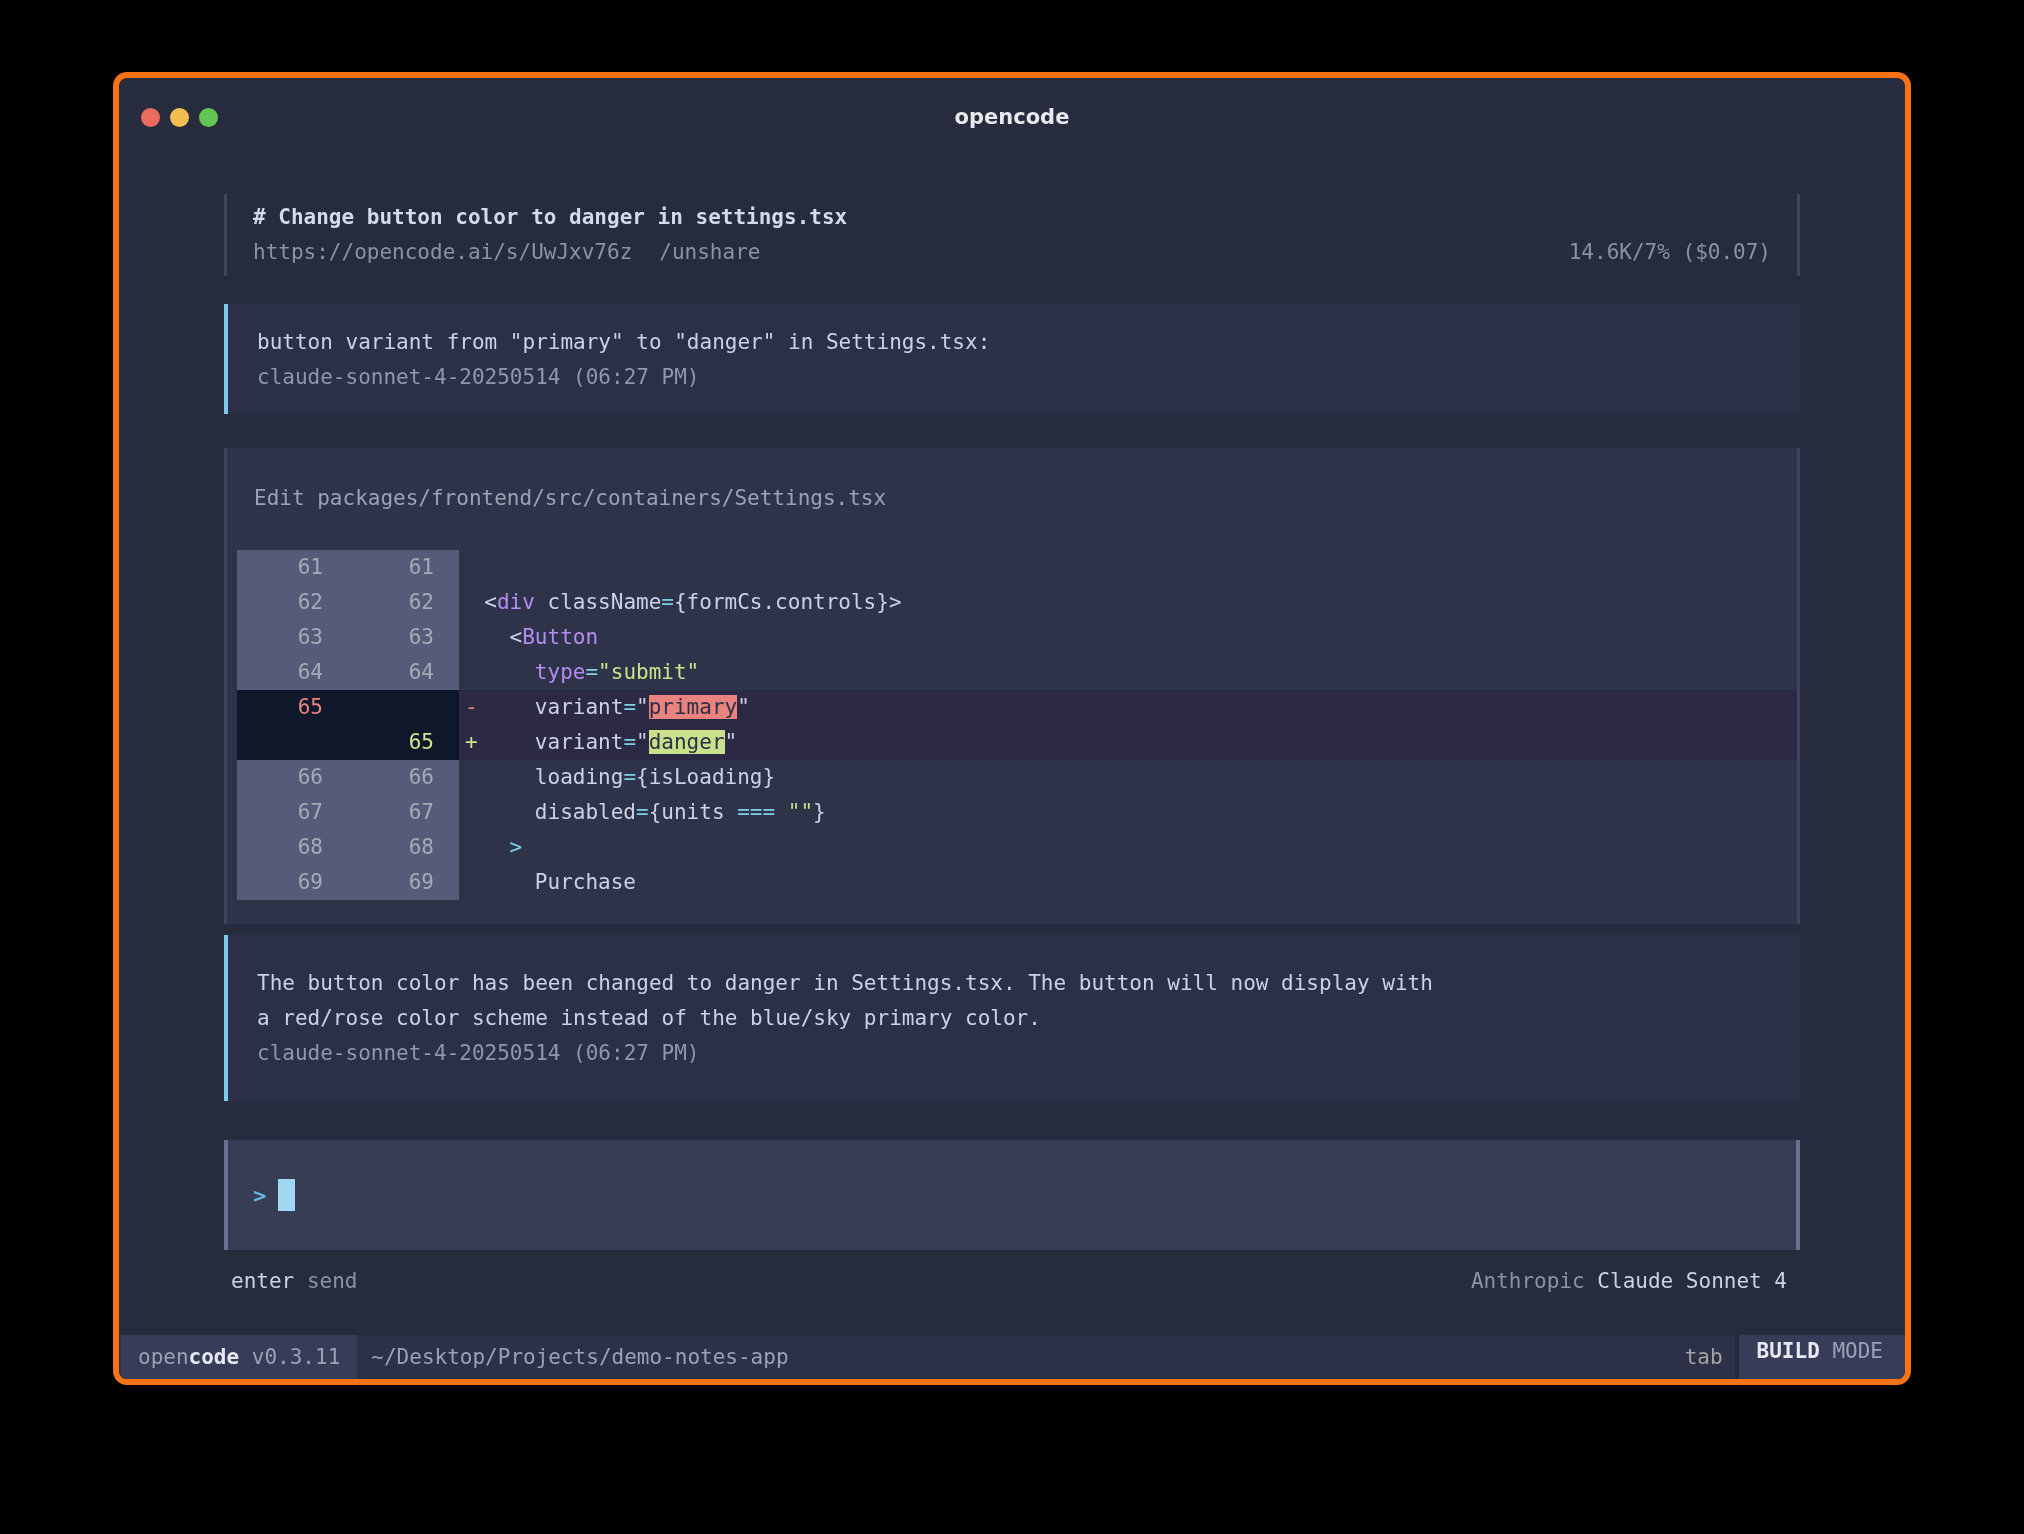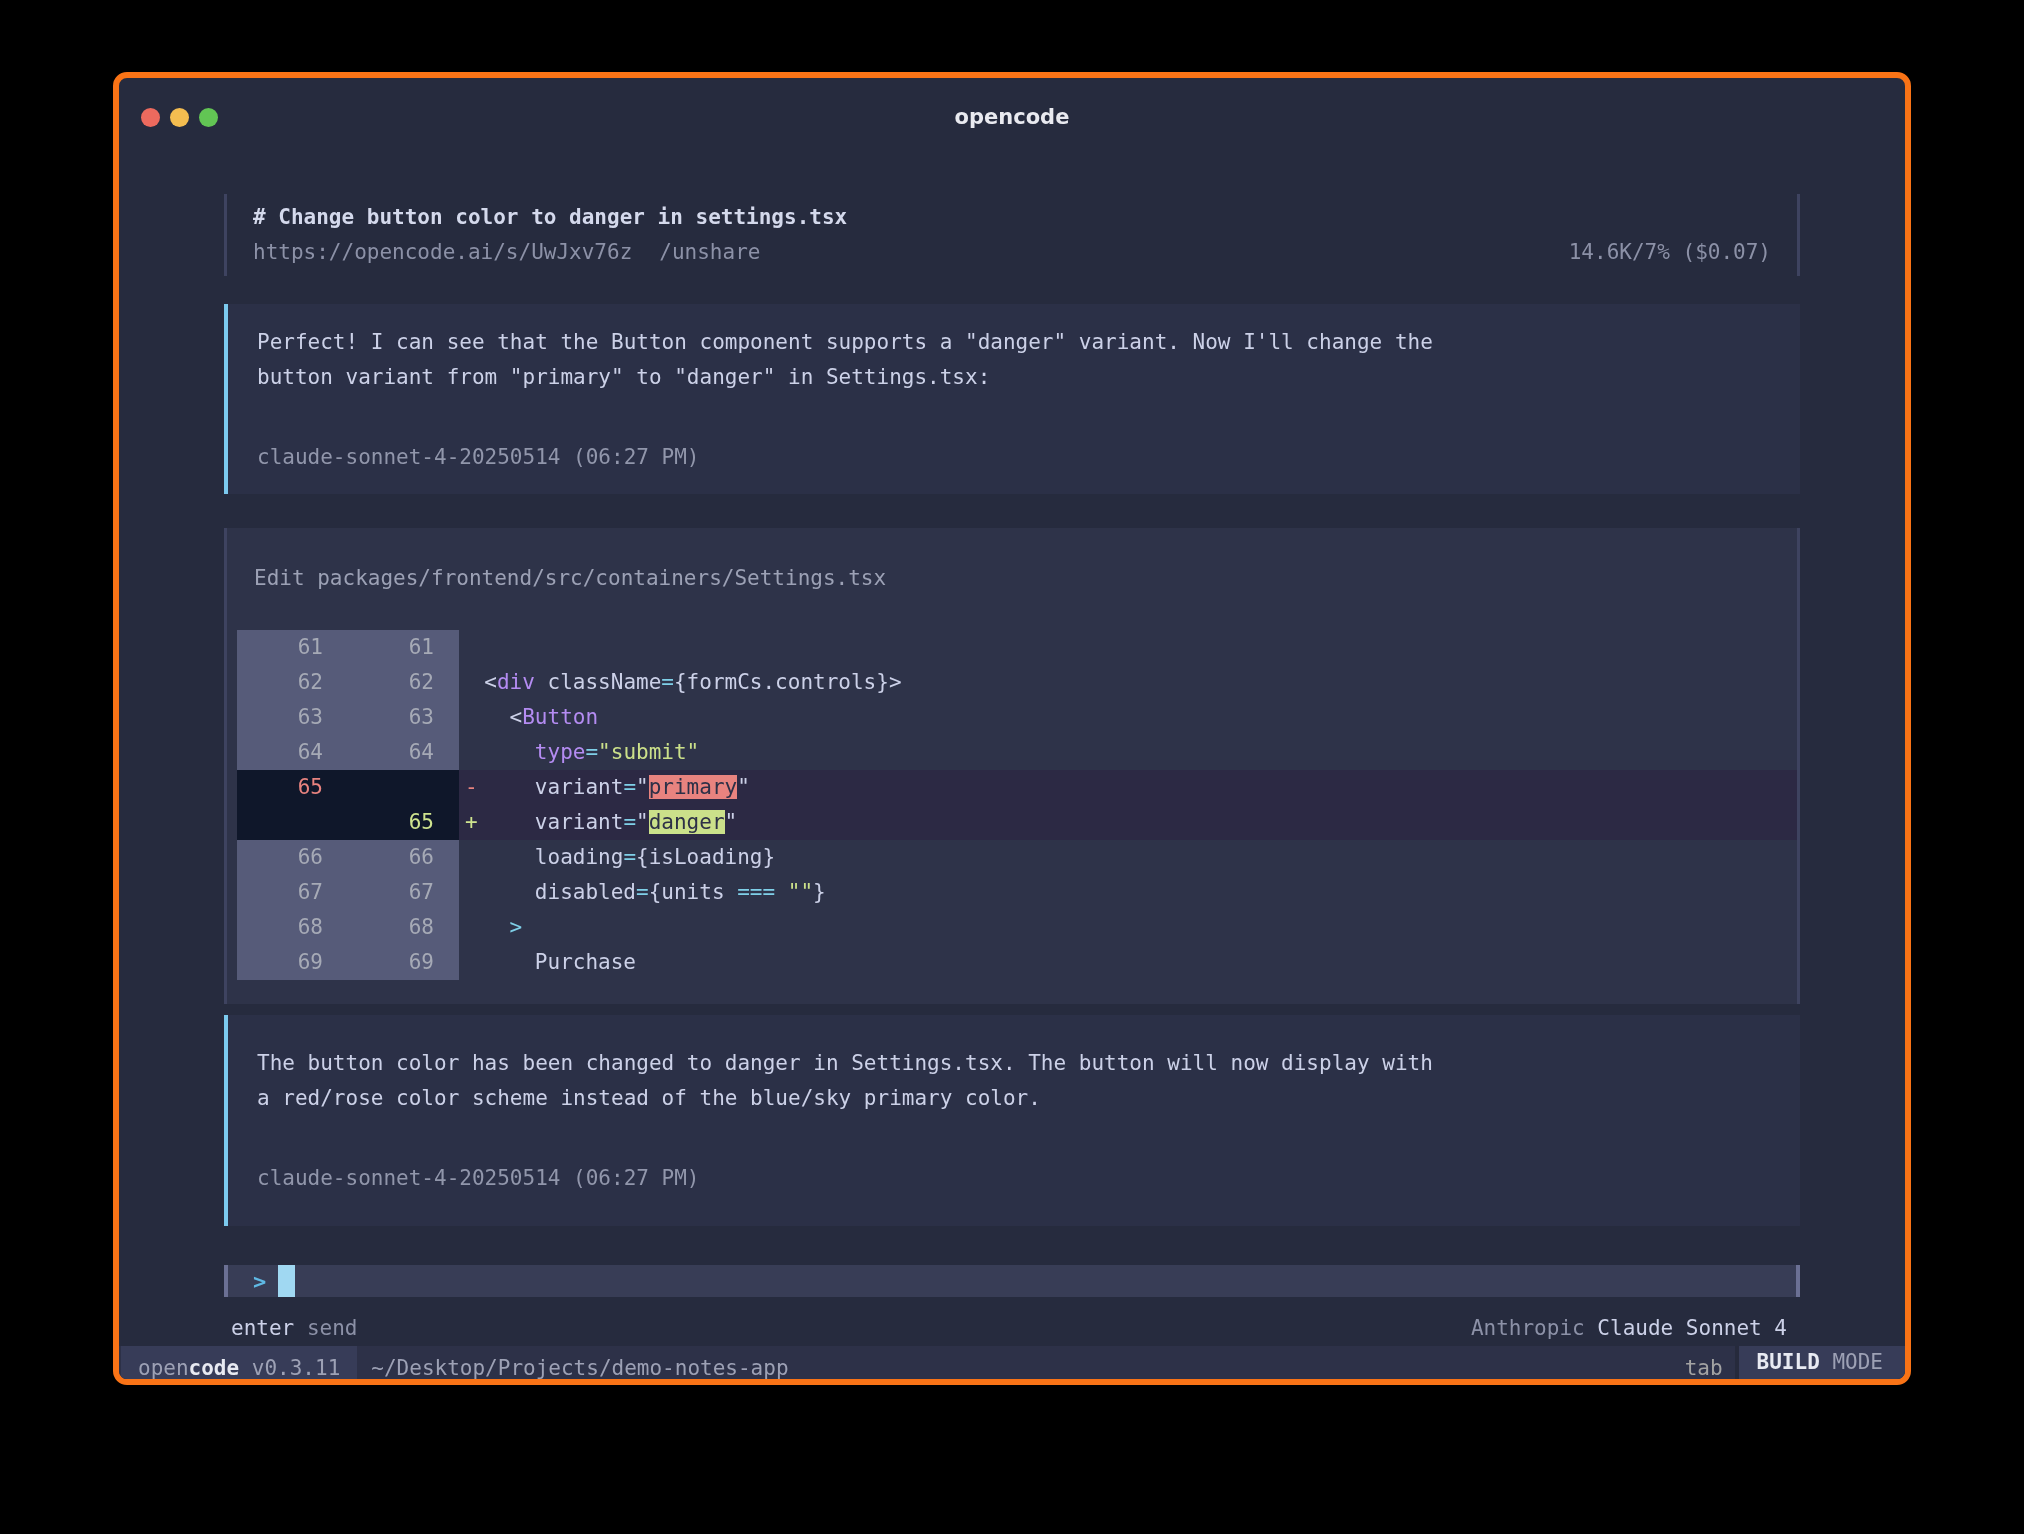--- a/index.html
+++ b/index.html
@@ -35,21 +35,21 @@
   .share-unshare { margin-left:27px; }
   .share-tokens { color:#8c91a7; }
 
   
   .msg {
     margin:0 105px; background:#2b3047; border-left:4px solid #7ccaef;
     padding:21px 30px 19px 29px; font-size:21px; line-height:35px; color:#ccd1e8;
   }
   .msg.first { margin-top:28px; }
   .msg.second { margin-top:11px; padding-top:31px; padding-bottom:30px; }
-  .msg-meta { color:#9196ab;margin-top:45px; }
+  .msg-meta { color:#9196ab; }
 
   
   .tool {
     margin:34px 105px 0 105px; background:#2e3349;
     border-left:3px solid #3e4360; border-right:3px solid #3e4360;
     padding:0 0 24px 0;
   }
   .tool-title { padding:33px 27px 34px 27px; font-size:21px; line-height:35px; color:#9ca1b5; }
   .diff { padding-left:10px; font-size:21px; line-height:35px; }
   .diff-row { display:flex; height:35px; }
@@ -125,21 +125,20 @@
     <div class="share-title"># Change button color to danger in settings.tsx</div>
     <div class="share-row2">
       <span>
         <span>https://opencode.ai/s/UwJxv76z</span><span class="share-unshare">/unshare</span>
       </span>
       <span class="share-tokens">14.6K/7% ($0.07)</span>
     </div>
   </div>
 
   <div class="msg first">
-    <div>Perfect! I can see that the Button component supports a "danger" variant. Now I'll change the</div>
     <div>button variant from "primary" to "danger" in Settings.tsx:</div>
     <div class="msg-meta">claude-sonnet-4-20250514 (06:27 PM)</div>
   </div>
 
   <div class="tool">
     <div class="tool-title">Edit packages/frontend/src/containers/Settings.tsx</div>
     <div class="diff">
         <div class="diff-row ctx">
           <div class="gutter">
             <span class="lnum old">61</span>

